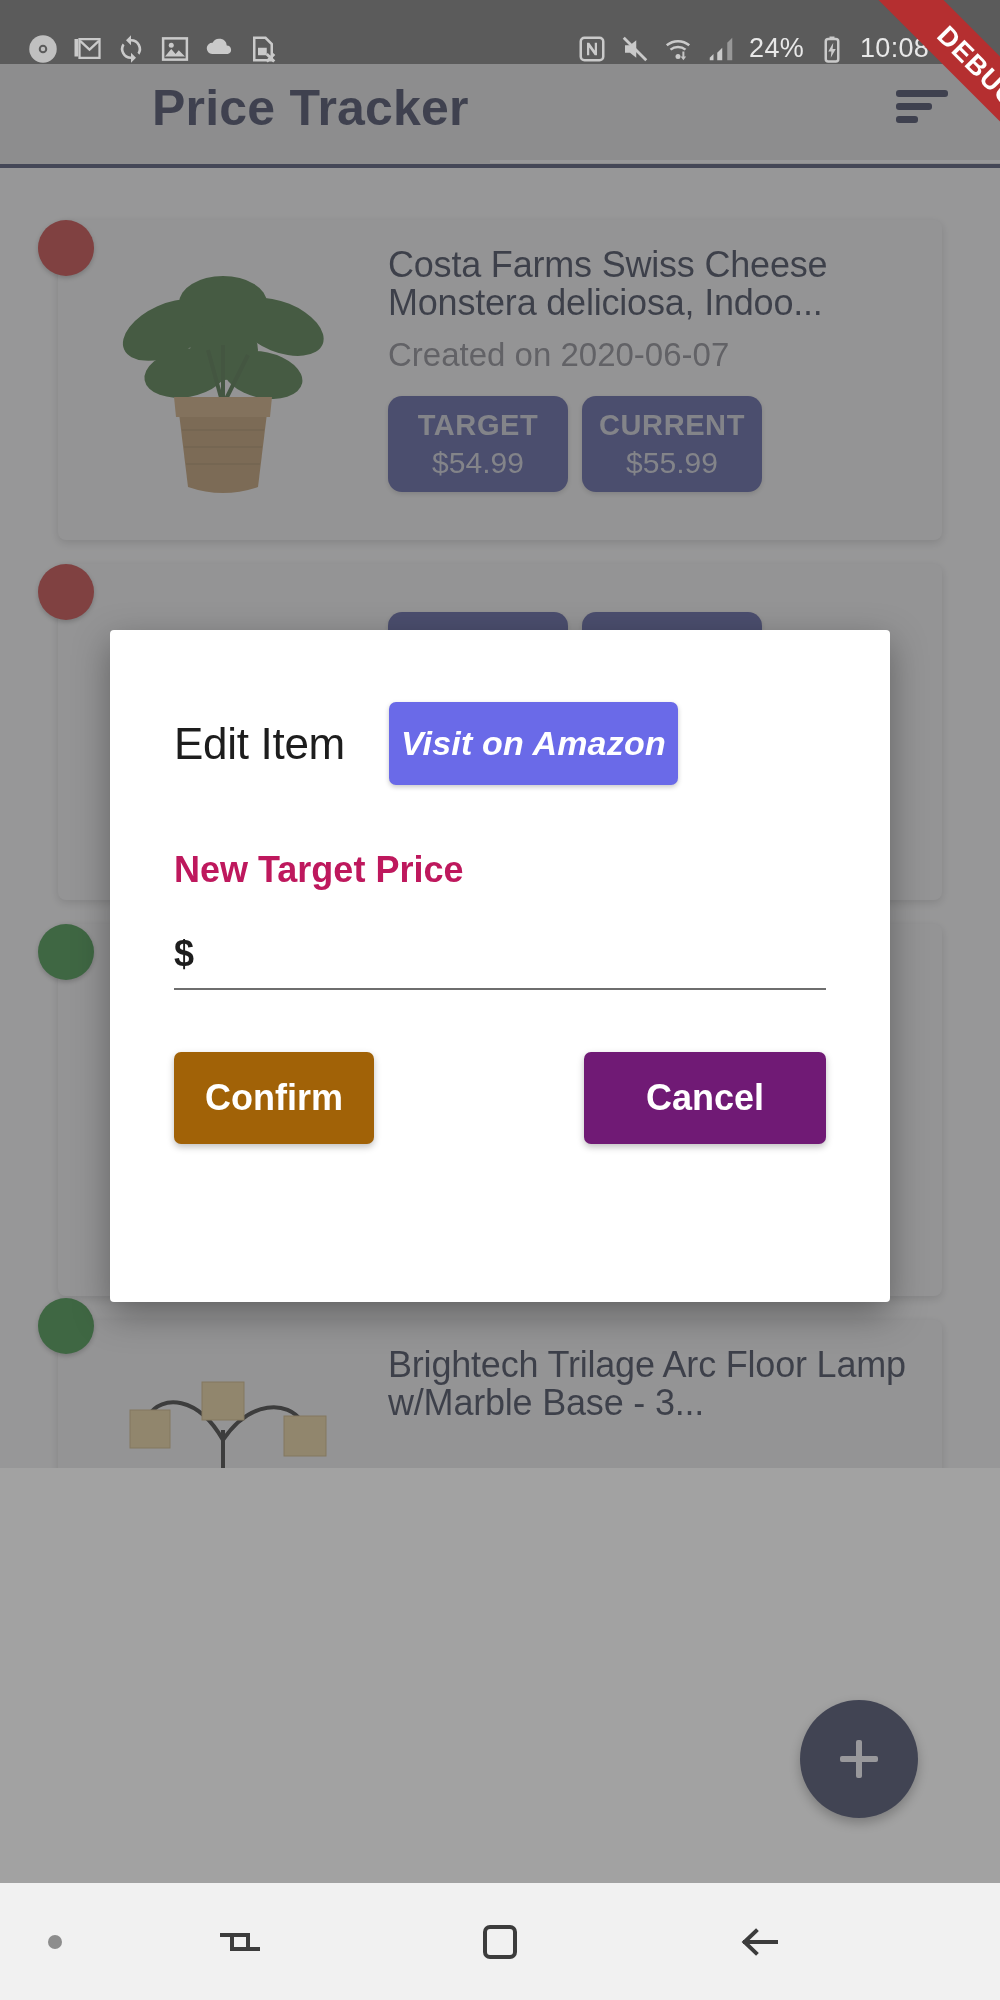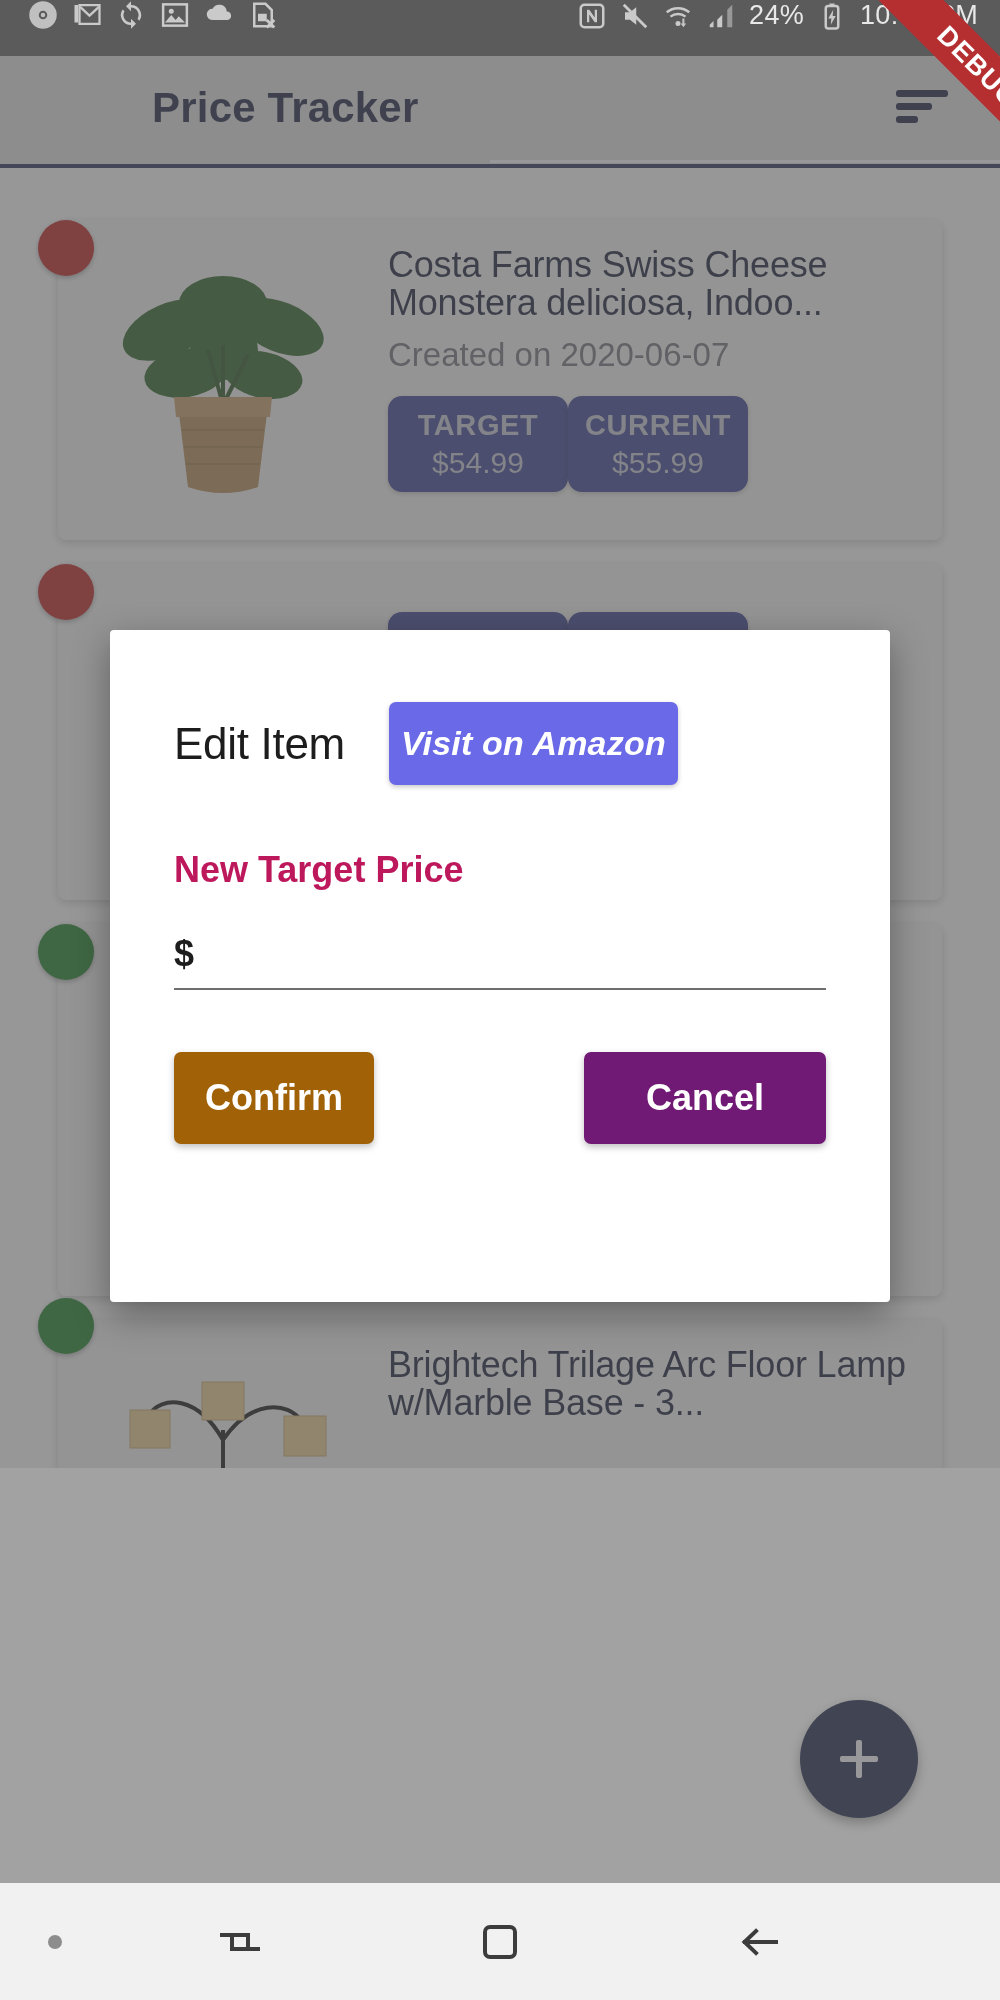--- a/index.html
+++ b/index.html
@@ -12,23 +12,23 @@
   #screen {
     position: relative;
     width: 1000px; height: 2000px;
     background: #ffffff;
     overflow: hidden;
   }
 
   
   #status-bar {
     position: absolute; top: 0; left: 0;
-    width: 1000px; height: 56px;
+    width: 1000px; height: 64px;
     background: #5b5b5b;
-    display: flex; align-items: flex-start;
+    display: flex; align-items: flex-end;
     padding: 0 14px;
     z-index: 40;
   }
   .sb-left { display: flex; align-items: center; gap: 14px; margin-left: 14px; }
   .sb-right { display: flex; align-items: center; gap: 13px; margin-left: auto; margin-right: 8px; }
   .sb-icon { width: 30px; height: 30px; display: block; opacity: .92; }
   .sb-text {
     color: #e8e8e8; font-size: 27px; letter-spacing: .3px;
     font-family: "Liberation Sans", sans-serif;
   }
@@ -36,21 +36,21 @@
   
   #app-bar {
     position: absolute; top: 52px; left: 0;
     width: 1000px; height: 112px;
     background: #cfcfd2;
     display: flex; align-items: center;
     z-index: 10;
   }
   #app-title {
     margin-left: 152px;
-    font-size: 42px; font-weight: bold;
+    font-size: 50px; font-weight: bold;
     color: #1e2442; letter-spacing: .2px;
   }
   #sort-icon { margin-left: auto; margin-right: 48px; }
   #appbar-divider {
     position: absolute; top: 164px; left: 0;
     width: 1000px; height: 4px; background: #2a3155;
     z-index: 10;
   }
   #appbar-progress {
     position: absolute; top: 160px; left: 490px;
@@ -80,21 +80,21 @@
   }
   .card-body { flex: 1; padding: 26px 32px 0 0; }
   .card-title {
     font-size: 36px; line-height: 1.06; font-weight: normal;
     color: #1b2137; letter-spacing: -.2px;
   }
   .card-sub {
     margin-top: 14px;
     font-size: 33px; color: #6d6d77;
   }
-  .chip-row { display: flex; margin-top: 22px; }
+  .chip-row { display: flex; gap: 14px; margin-top: 22px; }
   .chip {
     width: 180px; height: 96px;
     background: #3a4089;
     border-radius: 14px;
     display: flex; flex-direction: column;
     align-items: center; justify-content: center;
     box-shadow: 0 2px 5px rgba(0,0,0,.2);
   }
   .chip-label {
     font-size: 29px; font-weight: bold; color: #b9bac6;

